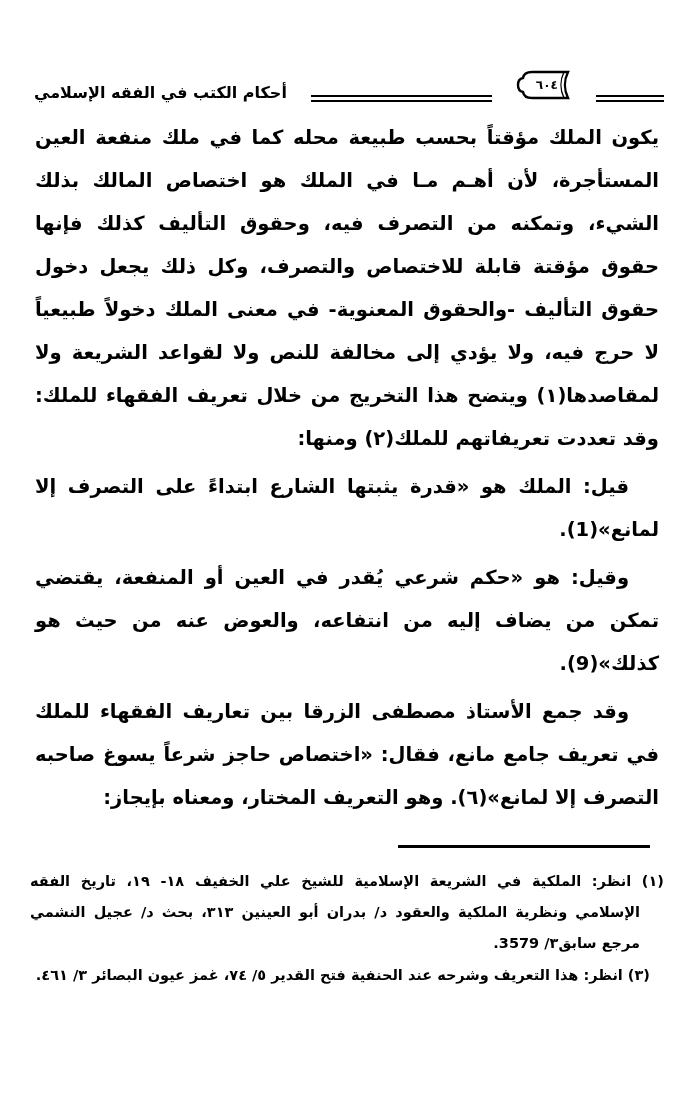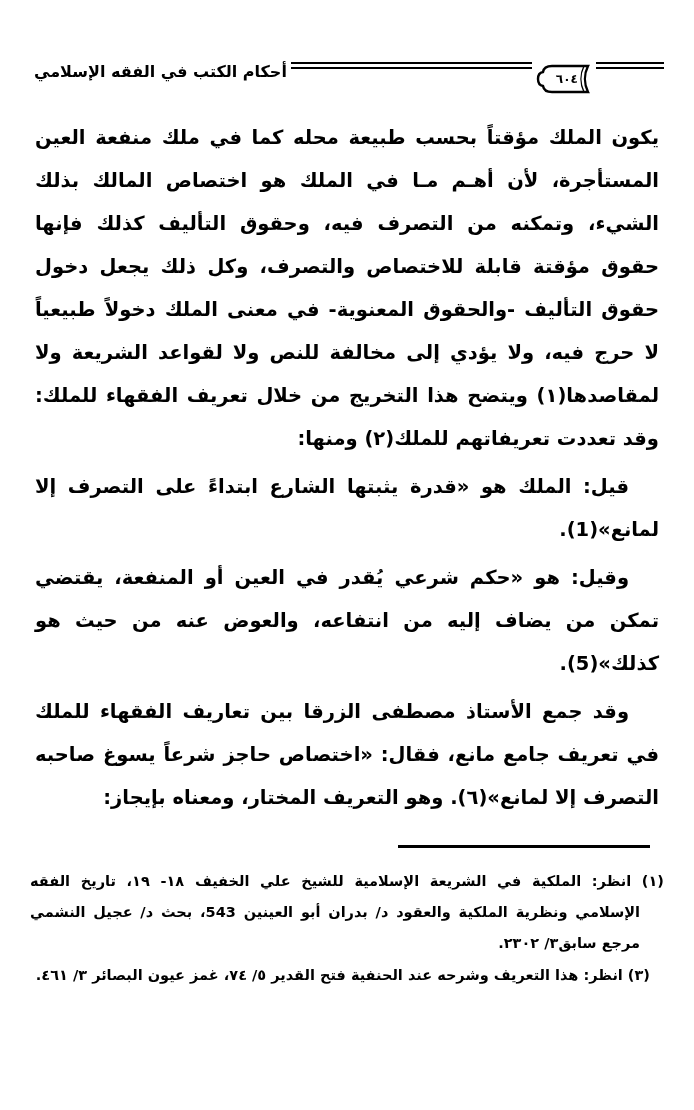--- a/index.html
+++ b/index.html
@@ -17,22 +17,22 @@
     box-sizing: border-box;
     padding: 62px 30px 20px 30px;
     font-family: "DejaVu Sans", sans-serif;
     direction: rtl;
     overflow: hidden;
   }
   
   .page-header {
     direction: ltr;
     display: flex;
-    align-items: flex-start;
-    gap: 4px;
+    align-items: flex-end;
+    gap: 24px;
     height: 40px;
   }
   .header-title {
     font-size: 16px;
     font-weight: bold;
     white-space: nowrap;
     direction: rtl;
     padding-left: 4px;
   }
   .header-rule {
@@ -108,25 +108,25 @@
         <path d="M52 4 C48 12 48 22 52 30" fill="none" stroke="#000000" stroke-width="1.4" transform="translate(-4 0)"></path>
       </svg>
       <span class="page-number">٦٠٤</span>
     </span>
     <span class="header-rule short"></span>
   </header>
 
   <main class="body-text">
     <p>يكون الملك مؤقتاً بحسب طبيعة محله كما في ملك منفعة العين المستأجرة، لأن أهـم مـا في الملك هو اختصاص المالك بذلك الشيء، وتمكنه من التصرف فيه، وحقوق التأليف كذلك فإنها حقوق مؤقتة قابلة للاختصاص والتصرف، وكل ذلك يجعل دخول حقوق التأليف -والحقوق المعنوية- في معنى الملك دخولاً طبيعياً لا حرج فيه، ولا يؤدي إلى مخالفة للنص ولا لقواعد الشريعة ولا لمقاصدها(١) ويتضح هذا التخريج من خلال تعريف الفقهاء للملك: وقد تعددت تعريفاتهم للملك(٢) ومنها:</p>
     <p class="indent">قيل: الملك هو «قدرة يثبتها الشارع ابتداءً على التصرف إلا لمانع»(1).</p>
-    <p class="indent">وقيل: هو «حكم شرعي يُقدر في العين أو المنفعة، يقتضي تمكن من يضاف إليه من انتفاعه، والعوض عنه من حيث هو كذلك»(5).</p>
+    <p class="indent">وقيل: هو «حكم شرعي يُقدر في العين أو المنفعة، يقتضي تمكن من يضاف إليه من انتفاعه، والعوض عنه من حيث هو كذلك»(9).</p>
     <p class="indent">وقد جمع الأستاذ مصطفى الزرقا بين تعاريف الفقهاء للملك في تعريف جامع مانع، فقال: «اختصاص حاجز شرعاً يسوغ صاحبه التصرف إلا لمانع»(٦). وهو التعريف المختار، ومعناه بإيجاز:</p>
   </main>
 
   <div class="footnote-separator"></div>
 
   <section class="footnotes">
-    <p class="footnote">(١) انظر: الملكية في الشريعة الإسلامية للشيخ علي الخفيف ١٨- ١٩، تاريخ الفقه الإسلامي ونظرية الملكية والعقود د/ بدران أبو العينين 543، بحث د/ عجيل النشمي مرجع سابق٣/ ٢٣٠٢.</p>
+    <p class="footnote">(١) انظر: الملكية في الشريعة الإسلامية للشيخ علي الخفيف ١٨- ١٩، تاريخ الفقه الإسلامي ونظرية الملكية والعقود د/ بدران أبو العينين ٣١٣، بحث د/ عجيل النشمي مرجع سابق٣/ 3579.</p>
     <p class="footnote indented">(٣) انظر: هذا التعريف وشرحه عند الحنفية فتح القدير ٥/ ٧٤، غمز عيون البصائر ٣/ ٤٦١.</p>
 
   </section>
 
 </div>
 
 </body></html>

